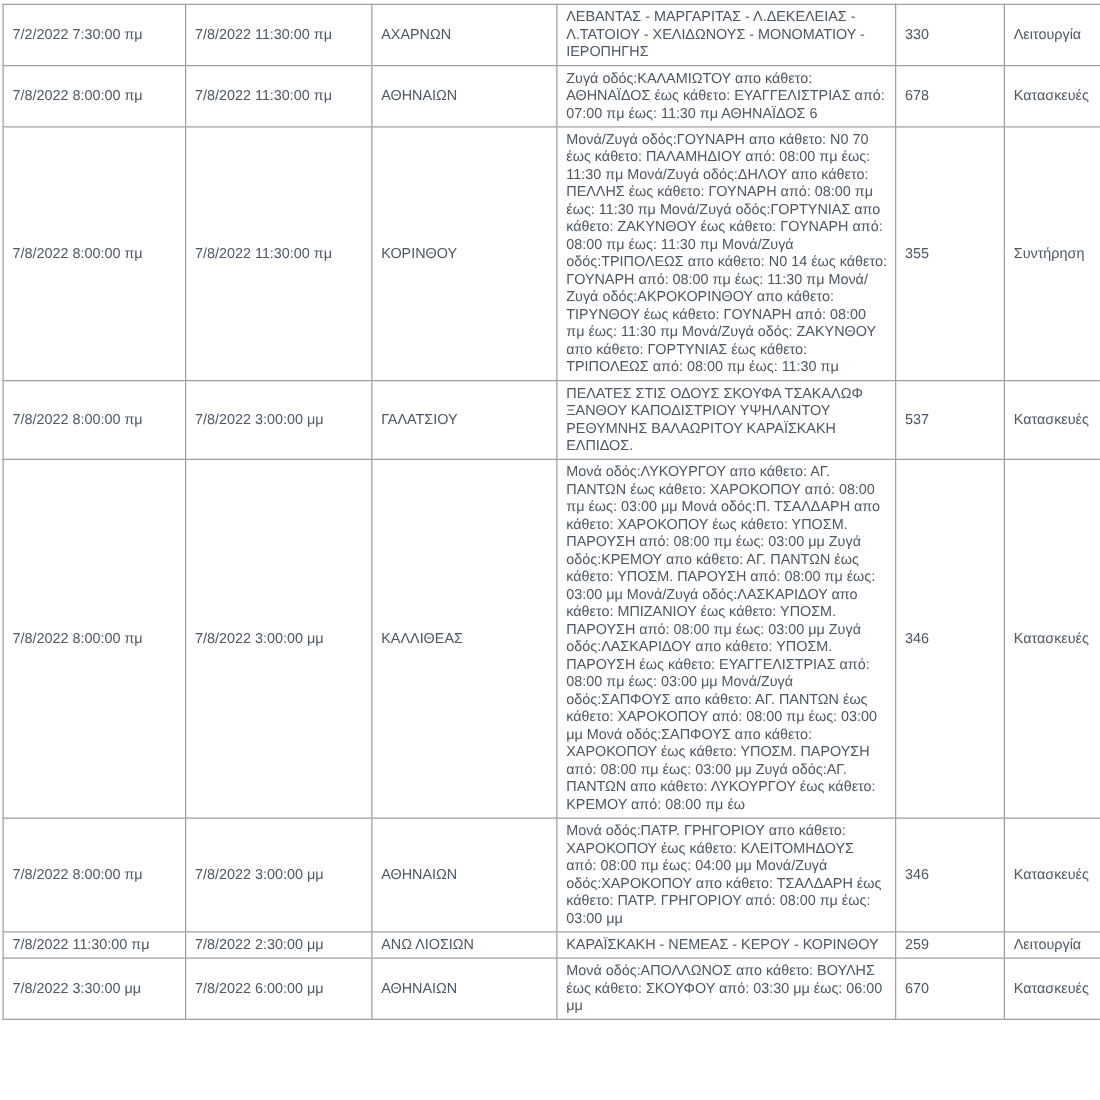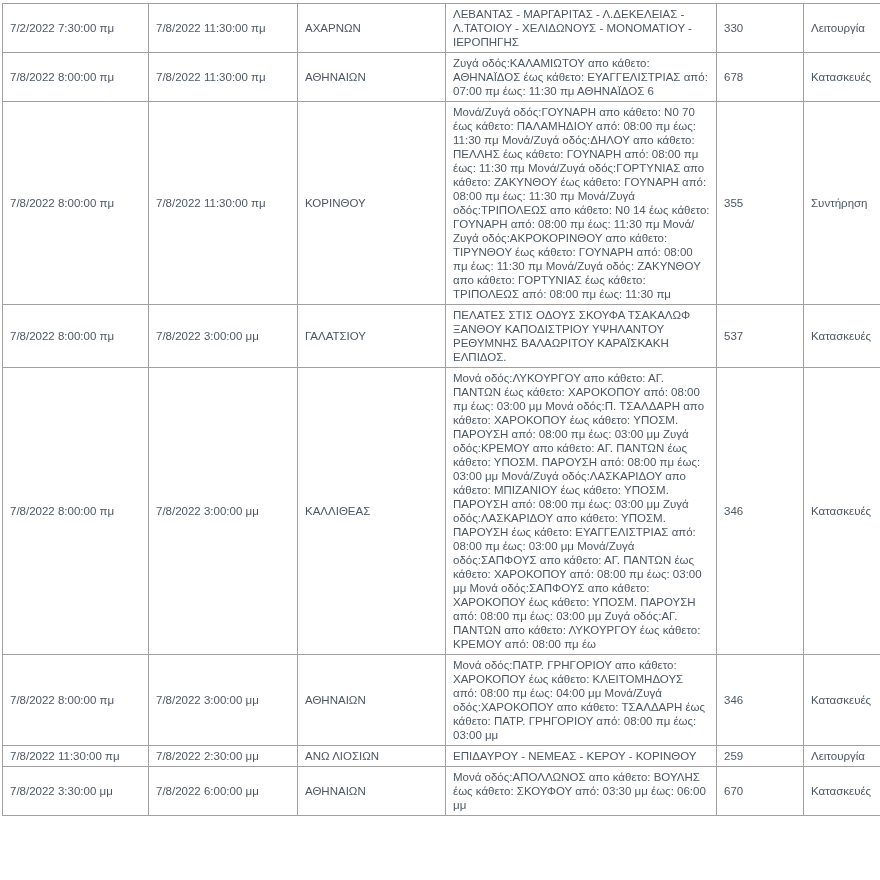--- a/index.html
+++ b/index.html
@@ -116,21 +116,21 @@
     <td class="cell-area">ΑΘΗΝΑΙΩΝ</td>
     <td class="cell-desc">Μονά οδός:ΠΑΤΡ. ΓΡΗΓΟΡΙΟΥ απο κάθετο: ΧΑΡΟΚΟΠΟΥ έως κάθετο: ΚΛΕΙΤΟΜΗΔΟΥΣ από: 08:00 πμ έως: 04:00 μμ Μονά/Ζυγά οδός:ΧΑΡΟΚΟΠΟΥ απο κάθετο: ΤΣΑΛΔΑΡΗ έως κάθετο: ΠΑΤΡ. ΓΡΗΓΟΡΙΟΥ από: 08:00 πμ έως: 03:00 μμ</td>
     <td class="cell-num">346</td>
     <td class="cell-type">Κατασκευές</td>
   </tr>
 
   <tr>
     <td class="cell-start">7/8/2022 11:30:00 πμ</td>
     <td class="cell-end">7/8/2022 2:30:00 μμ</td>
     <td class="cell-area">ΑΝΩ ΛΙΟΣΙΩΝ</td>
-    <td class="cell-desc">ΕΠΙΔΑΥΡΟΥ - ΝΕΜΕΑΣ - ΚΕΡΟΥ - ΚΟΡΙΝΘΟΥ</td>
+    <td class="cell-desc">ΚΑΡΑΪΣΚΑΚΗ - ΝΕΜΕΑΣ - ΚΕΡΟΥ - ΚΟΡΙΝΘΟΥ</td>
     <td class="cell-num">259</td>
     <td class="cell-type">Λειτουργία</td>
   </tr>
 
   <tr>
     <td class="cell-start">7/8/2022 3:30:00 μμ</td>
     <td class="cell-end">7/8/2022 6:00:00 μμ</td>
     <td class="cell-area">ΑΘΗΝΑΙΩΝ</td>
     <td class="cell-desc">Μονά οδός:ΑΠΟΛΛΩΝΟΣ απο κάθετο: ΒΟΥΛΗΣ έως κάθετο: ΣΚΟΥΦΟΥ από: 03:30 μμ έως: 06:00 μμ</td>
     <td class="cell-num">670</td>

